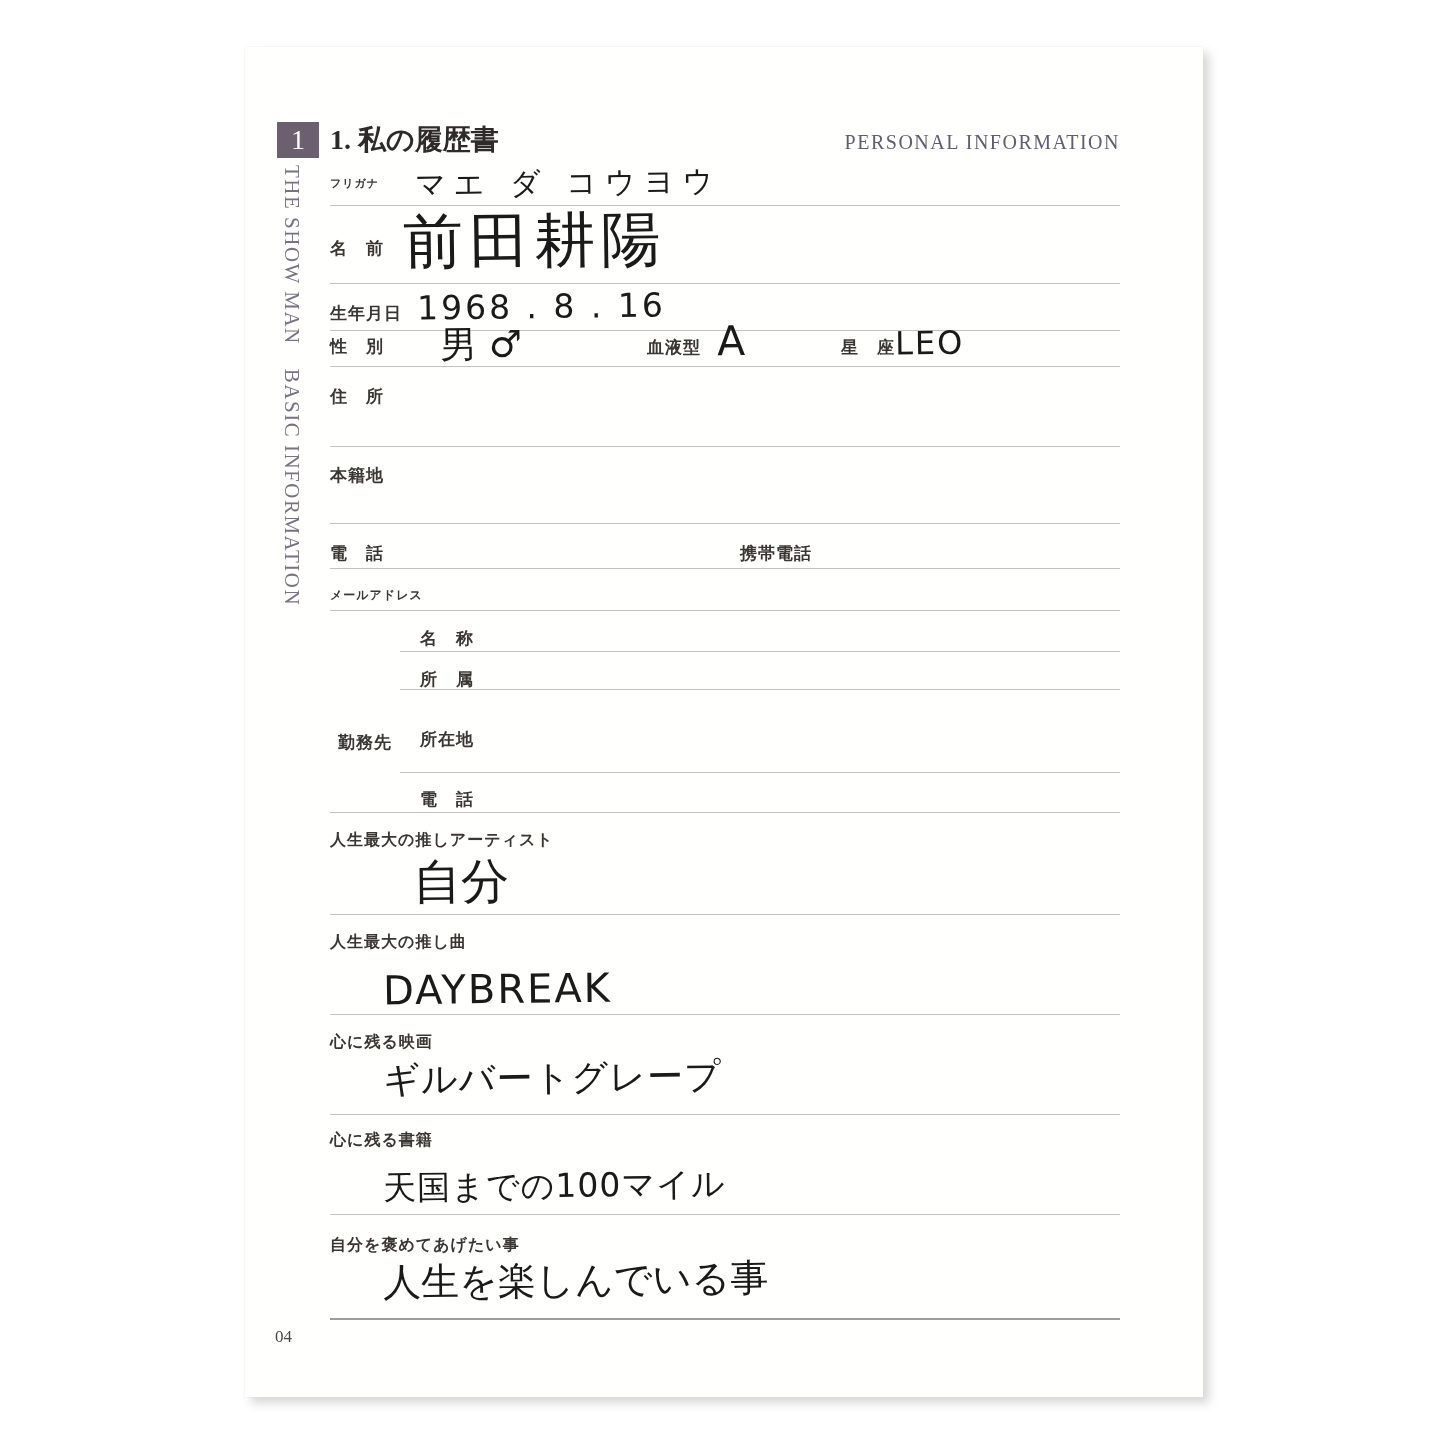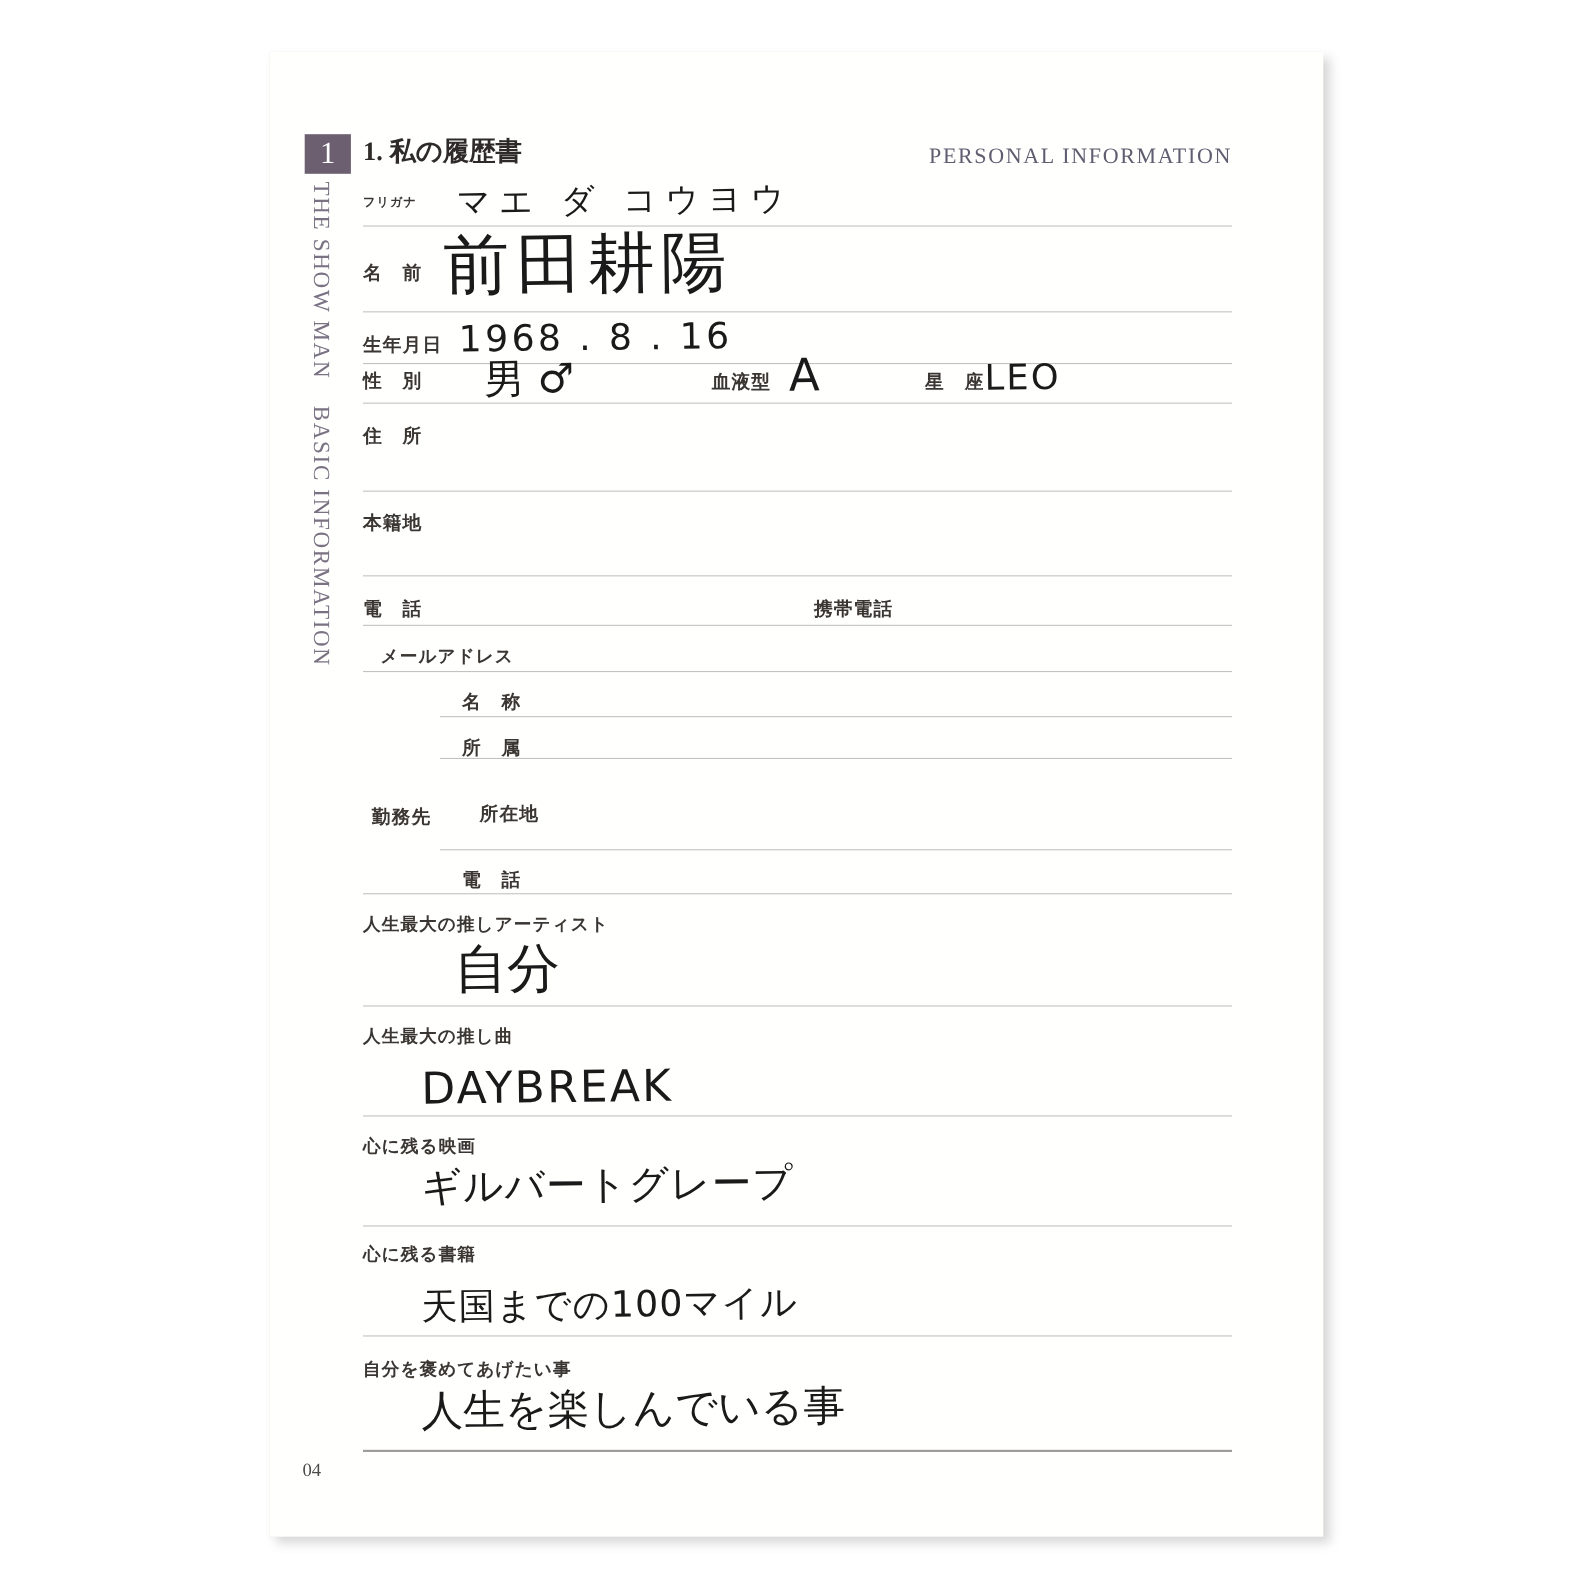--- a/index.html
+++ b/index.html
@@ -22,37 +22,37 @@
     position:absolute;left:34px;top:118px;height:640px;
     writing-mode:vertical-rl;
     color:var(--sidebar-text,#7a7283);
     font-size:21px;letter-spacing:1.5px;
     font-family:"Liberation Serif",serif;
     white-space:nowrap;
   }
   .sidebar .gap{display:inline-block;height:24px;}
   .header-jp{
     position:absolute;left:85px;top:74px;
-    font-size:24px;font-weight:bold;color:#2d2a28;
+    font-size:28px;font-weight:bold;color:#2d2a28;
     font-family:"Liberation Serif","DejaVu Serif",serif;
   }
   .header-en{
     position:absolute;right:83px;top:84px;
     font-size:20px;letter-spacing:1.5px;
     color:var(--header-en,#5f5e70);
     font-family:"Liberation Serif",serif;
   }
   .lbl{
     position:absolute;
     font-size:17px;font-weight:600;color:var(--label-text,#3a3632);
     font-family:"Liberation Serif","DejaVu Serif",serif;
     letter-spacing:1px;white-space:nowrap;
   }
   .lbl.small{font-size:11px;}
-  .lbl.mid{font-size:16px;margin-left:16px;}
+  .lbl.mid{font-size:12px;}
   .lbl.long{font-size:16px;font-weight:600;}
   .rule{
     position:absolute;left:85px;width:790px;height:1px;
     background:var(--line,#c3c2c0);
   }
   .rule.indent{left:155px;width:720px;}
   .rule.final{background:#9e9d9a;height:2px;}
   .hw{
     position:absolute;color:var(--handwriting,#1a1a1a);
     font-family:"DejaVu Sans",sans-serif;
@@ -86,21 +86,21 @@
   <div class="lbl" style="left:596px;top:289px;">星　座</div>
   <div class="lbl" style="left:85px;top:338px;">住　所</div>
   <div class="lbl" style="left:85px;top:417px;">本籍地</div>
   <div class="lbl" style="left:85px;top:495px;">電　話</div>
   <div class="lbl" style="left:495px;top:495px;">携帯電話</div>
   <div class="lbl mid" style="left:85px;top:540px;">メールアドレス</div>
 
   <div class="lbl" style="left:93px;top:684px;">勤務先</div>
   <div class="lbl" style="left:175px;top:580px;">名　称</div>
   <div class="lbl" style="left:175px;top:621px;">所　属</div>
-  <div class="lbl" style="left:175px;top:681px;margin-left:16px;">所在地</div>
+  <div class="lbl" style="left:175px;top:681px;">所在地</div>
   <div class="lbl" style="left:175px;top:741px;">電　話</div>
 
   <div class="lbl long" style="left:85px;top:783px;">人生最大の推しアーティスト</div>
   <div class="lbl long" style="left:85px;top:885px;">人生最大の推し曲</div>
   <div class="lbl long" style="left:85px;top:985px;">心に残る映画</div>
   <div class="lbl long" style="left:85px;top:1083px;">心に残る書籍</div>
   <div class="lbl long" style="left:85px;top:1188px;">自分を褒めてあげたい事</div>
 
   <div class="rule" style="top:158px;"></div>
   <div class="rule" style="top:236px;"></div>

